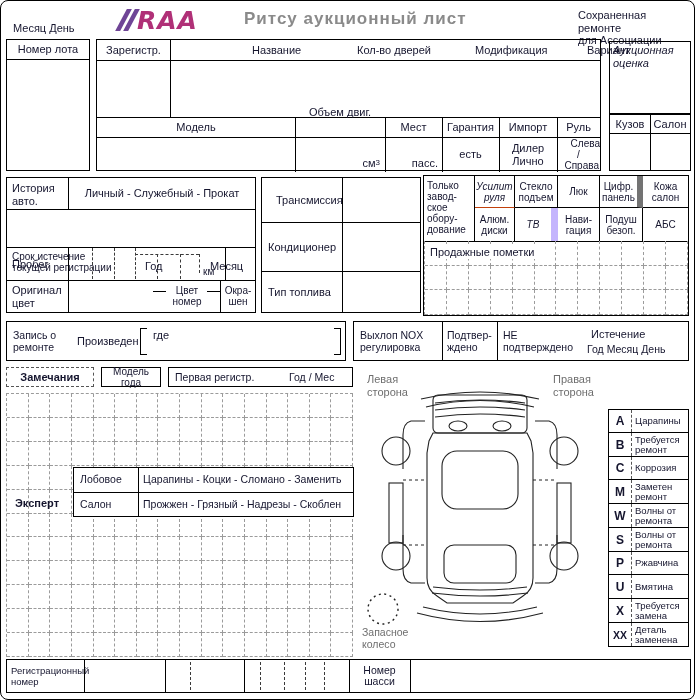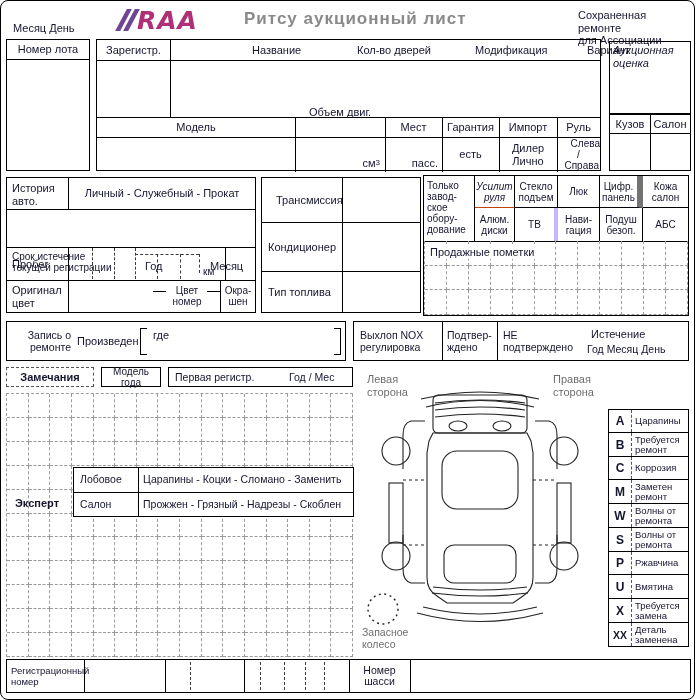--- a/index.html
+++ b/index.html
@@ -168,21 +168,21 @@
     <div class="abs vline" style="left:50px;top:0;height:65px;"></div>
     <div class="abs hline" style="left:0;top:65px;width:264px;"></div>
     <div class="abs t10" style="left:3px;top:4px;width:46px;">Только завод-ское обору-дование</div>
     <div class="abs" style="left:51px;top:0;width:213px;height:65px;display:grid;grid-template-columns:40px 43px 42px 43px 45px;grid-template-rows:32px 33px;">
       <div class="ctr t10" style="border-right:1px solid #000;border-bottom:1px solid #c2410c;font-style:italic;">Усилит руля</div>
       <div class="ctr t10" style="border-right:1px solid #000;border-bottom:1px solid #000;">Стекло подъем</div>
       <div class="ctr t10" style="border-right:1px solid #000;border-bottom:1px solid #000;">Люк</div>
       <div class="ctr t10" style="border-right:6px solid #737373;border-bottom:1px solid #000;text-align:center;">Цифр. панель</div>
       <div class="ctr t10" style="border-bottom:1px solid #000;">Кожа салон</div>
       <div class="ctr t10" style="border-right:1px solid #000;">Алюм. диски</div>
-      <div class="ctr t10" style="border-right:4px solid #c4b5fd;">ТВ</div>
+      <div class="ctr t10" style="border-right:7px solid #c4b5fd;font-style:italic;">ТВ</div>
       <div class="ctr t10" style="border-right:1px solid #000;">Нави-гация</div>
       <div class="ctr t10" style="border-right:1px solid #000;">Подуш безоп.</div>
       <div class="ctr t10">АБС</div>
     </div>
     <div class="abs dash-grid" style="left: 0px; top: 65px; width: 264px; height: 74px; border-top: none; grid-template-columns: repeat(12, 1fr); grid-template-rows: repeat(3, 1fr);">
         <div class="dash-cell"></div>
         <div class="dash-cell"></div>
         <div class="dash-cell"></div>
         <div class="dash-cell"></div>
         <div class="dash-cell"></div>
@@ -215,21 +215,21 @@
         <div class="dash-cell"></div>
         <div class="dash-cell"></div>
         <div class="dash-cell"></div>
         <div class="dash-cell"></div>
         <div class="dash-cell"></div>
       </div>
     <div class="abs t11" style="left:4px;top:70px;background:#fff;padding:0 2px;">Продажные пометки</div>
   </div>
 
   <div class="abs bx" style="left:5px;top:320px;width:340px;height:40px;">
-    <div class="abs t105" style="left:6px;top:8px;width:58px;text-align:right;">Запись о ремонте</div>
+    <div class="abs t105" style="left:6px;top:8px;width:58px;">Запись о ремонте</div>
     <div class="abs t11" style="left:70px;top:13px;">Произведен</div>
     <div class="abs bracket l" style="left:133px;top:6px;height:27px;"></div>
     <div class="abs t11" style="left:146px;top:7px;">где</div>
     <div class="abs" style="left:146px;top:6px;width:178px;height:28px;"></div>
     <div class="abs bracket r" style="left:327px;top:6px;height:27px;"></div>
   </div>
 
   <div class="abs bx" style="left:352px;top:320px;width:336px;height:40px;">
     <div class="abs vline" style="left:88px;top:0;height:38px;"></div>
     <div class="abs vline" style="left:143px;top:0;height:38px;"></div>

